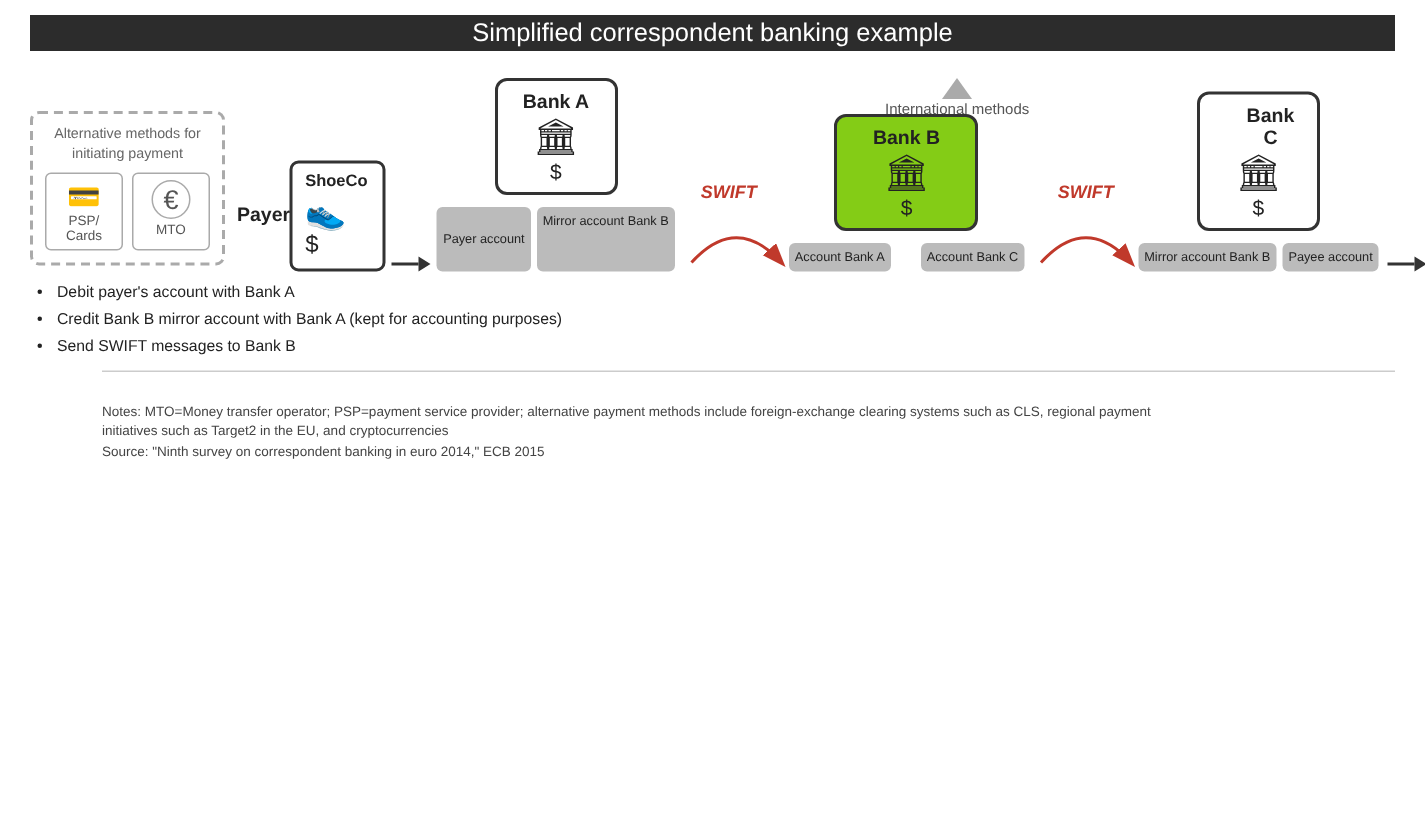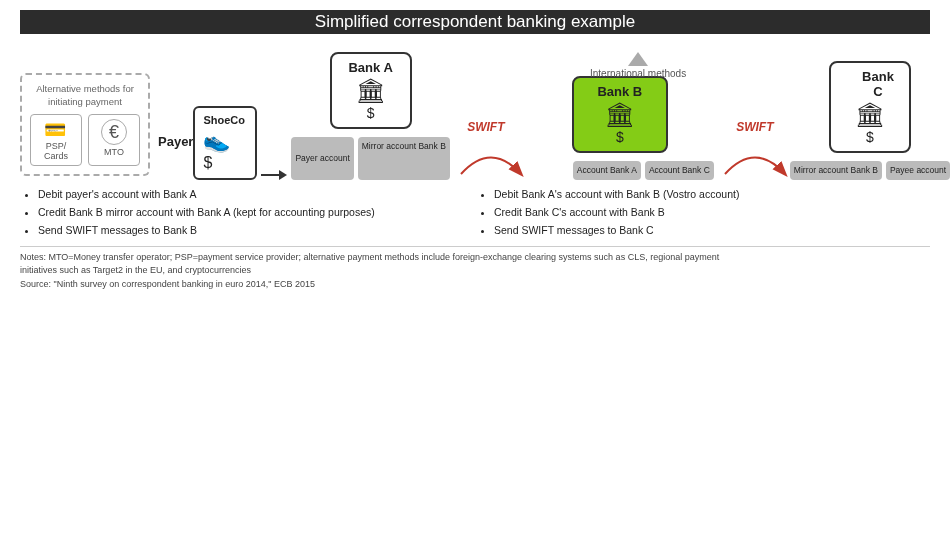--- a/index.html
+++ b/index.html
@@ -112,21 +112,21 @@
           <path d="M 5,38 Q 35,5 65,38" stroke="#c0392b" stroke-width="2" fill="none" marker-end="url(#redArrow1)"></path>
         </svg>
       </div>
 
       <div style="display:flex;flex-direction:column;align-items:center;margin-right:6px;flex-shrink:0;">
         <div style="border:2.5px solid #333;border-radius:8px;padding:6px 10px;background:#84cc16;text-align:center;width:96px;">
           <div style="font-size:13px;font-weight:bold;margin-bottom:2px;">Bank B</div>
           <div style="font-size:24px;">🏛</div>
           <div style="font-size:14px;">$</div>
         </div>
-        <div style="display:flex;gap:4px;margin-top:8px;margin-left:47px;">
+        <div style="display:flex;gap:20px;margin-top:8px;">
           <div style="background:#bbb;border-radius:4px;padding:4px 4px;font-size:8.5px;text-align:center;min-width:48px;line-height:1.3;">Account Bank A</div>
           <div style="background:#bbb;border-radius:4px;padding:4px 4px;font-size:8.5px;text-align:center;min-width:48px;line-height:1.3;">Account Bank C</div>
         </div>
       </div>
 
       <div style="display:flex;flex-direction:column;align-items:center;margin-top:0;flex-shrink:0;width:70px;">
         <span style="color:#c0392b;font-style:italic;font-weight:bold;font-size:12px;margin-bottom:2px;">SWIFT</span>
         <svg width="70" height="44" viewBox="0 0 70 44">
           <defs>
             <marker id="redArrow2" markerWidth="8" markerHeight="8" refX="6" refY="3" orient="auto">
@@ -169,30 +169,23 @@
   <div style="display:flex;gap:10px;margin-bottom:6px;padding:0 4px;">
 
     <div style="flex:1;font-size:10.5px;line-height:1.7;">
       <ul style="list-style:disc;padding-left:14px;">
         <li>Debit payer's account with Bank A</li>
         <li>Credit Bank B mirror account with Bank A (kept for accounting purposes)</li>
         <li>Send SWIFT messages to Bank B</li>
       </ul>
     </div>
 
-    <div style="flex:1;font-size:10.5px;line-height:1.7;">
-      <ul style="list-style:disc;padding-left:14px;">
-        <li>Debit Bank A's account with Bank B (Vostro account)</li>
-        <li>Credit Bank C's account with Bank B</li>
-        <li>Send SWIFT messages to Bank C</li>
-      </ul>
-    </div>
 
 
   </div>
 
-  <div style="font-size:9px;color:#444;line-height:1.5;border-top:1px solid #ccc;padding-top:4px;">
+  <div style="font-size:9px;color:#444;line-height:1.5;border-top:1px solid #ccc;padding-top:20px;margin-left:48px;">
     <div>Notes: MTO=Money transfer operator; PSP=payment service provider; alternative payment methods include foreign-exchange clearing systems such as CLS, regional payment</div>
     <div>initiatives such as Target2 in the EU, and cryptocurrencies</div>
     <div>Source: "Ninth survey on correspondent banking in euro 2014," ECB 2015</div>
   </div>
 
 </div>
 
 </body></html>

